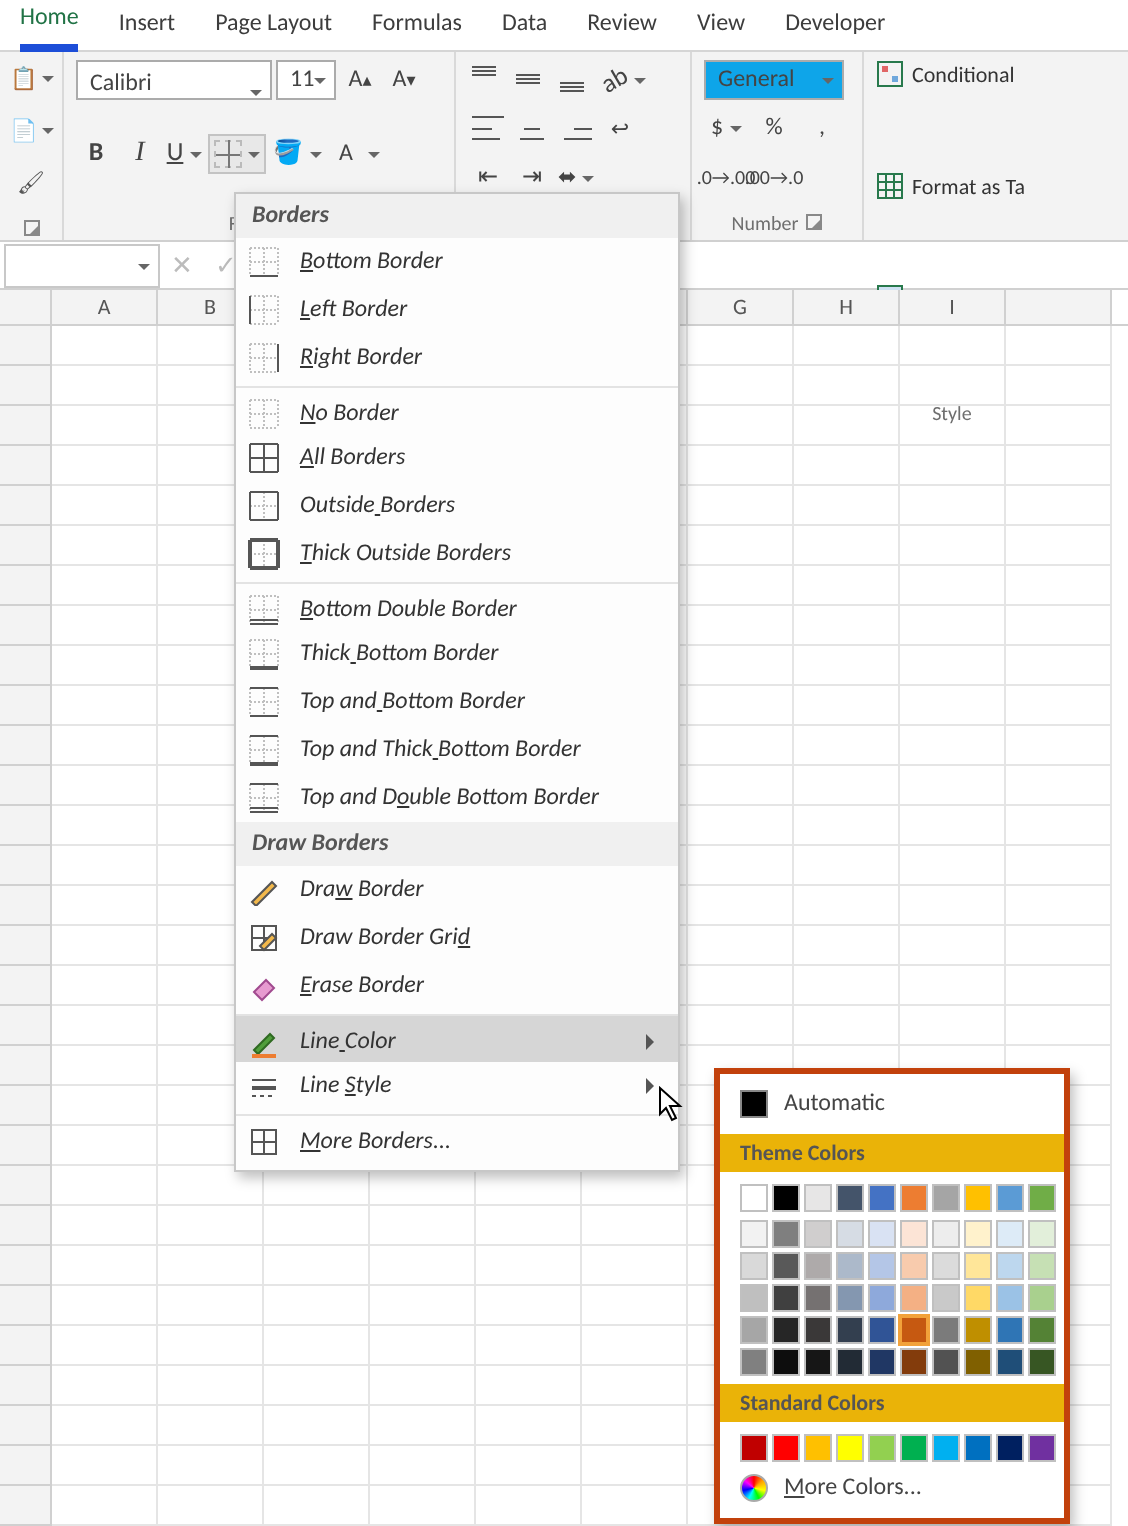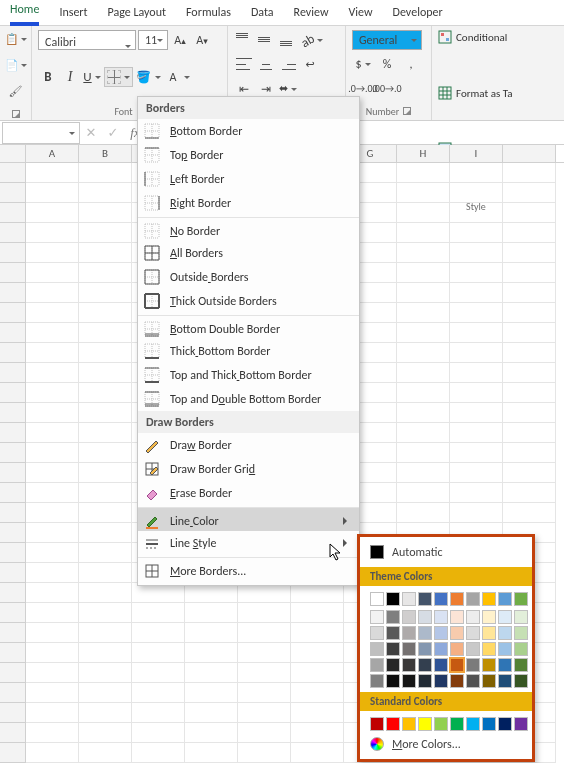--- a/index.html
+++ b/index.html
@@ -115,27 +115,28 @@
   .corner { width: 26px; border-right:1px solid #d0d0d0; background:#f3f3f3; }
   .ch { width: 53px; text-align:center; font-size:11px; color:#555; background:#f3f3f3; border-right:1px solid #d0d0d0; line-height:18px; }
   .rows { }
   .rw { display:flex; height:20px; }
   .rh { width:26px; border-right:1px solid #d0d0d0; border-bottom:1px solid #d0d0d0; background:#f3f3f3; }
   .cell { width:53px; border-right:1px solid #e5e5e5; border-bottom:1px solid #e5e5e5; }
 
   
   .menu {
     position: absolute;
-    left: 137px; top: 96px;
+    left: 117px; top: 96px;
     width: 223px;
     background: #fdfdfd;
     border: 1px solid #c7c7c7;
     box-shadow: 2px 3px 6px rgba(0,0,0,.25);
     z-index: 10;
     padding-bottom: 4px;
+    font-style: italic;
   }
   .menu .head { background:#f0f0f0; font-weight:600; padding: 4px 8px; color:#555; font-size:12px; }
   .menu .mi {
     display:flex; align-items:center; gap:10px;
     padding: 4px 8px 4px 6px; height: 24px; font-size: 12px; color:#333; cursor:pointer;
     position: relative;
   }
   .menu .mi.sep { border-top:1px solid #e3e3e3; margin-top:2px; padding-top:6px; }
   .menu .mi.highlight { background:#d6d6d6; }
   .menu .mi .arrow { margin-left:auto; border:4px solid transparent; border-left-color:#555; }
@@ -801,34 +802,20 @@
       </div>
       <div class="mi">
         <span class="mico">
           <svg width="16" height="16">
             <line x1="1" y1="1" x2="15" y2="1" stroke="#bfbfbf" stroke-width="1" stroke-dasharray="1 1"></line>
             <line x1="1" y1="15" x2="15" y2="15" stroke="#bfbfbf" stroke-width="1" stroke-dasharray="1 1"></line>
             <line x1="1" y1="1" x2="1" y2="15" stroke="#bfbfbf" stroke-width="1" stroke-dasharray="1 1"></line>
             <line x1="15" y1="1" x2="15" y2="15" stroke="#bfbfbf" stroke-width="1" stroke-dasharray="1 1"></line>
             <line x1="8" y1="1" x2="8" y2="15" stroke="#bfbfbf" stroke-width="1" stroke-dasharray="1 1"></line>
             <line x1="1" y1="8" x2="15" y2="8" stroke="#bfbfbf" stroke-width="1" stroke-dasharray="1 1"></line>
-            <line x1="1" y1="1" x2="15" y2="1" stroke="#555" stroke-width="1"></line>
-          </svg>
-        </span>
-        <span>To<u>p</u> Border</span>
-      </div>
-      <div class="mi">
-        <span class="mico">
-          <svg width="16" height="16">
-            <line x1="1" y1="1" x2="15" y2="1" stroke="#bfbfbf" stroke-width="1" stroke-dasharray="1 1"></line>
-            <line x1="1" y1="15" x2="15" y2="15" stroke="#bfbfbf" stroke-width="1" stroke-dasharray="1 1"></line>
-            <line x1="1" y1="1" x2="1" y2="15" stroke="#bfbfbf" stroke-width="1" stroke-dasharray="1 1"></line>
-            <line x1="15" y1="1" x2="15" y2="15" stroke="#bfbfbf" stroke-width="1" stroke-dasharray="1 1"></line>
-            <line x1="8" y1="1" x2="8" y2="15" stroke="#bfbfbf" stroke-width="1" stroke-dasharray="1 1"></line>
-            <line x1="1" y1="8" x2="15" y2="8" stroke="#bfbfbf" stroke-width="1" stroke-dasharray="1 1"></line>
             <line x1="1" y1="1" x2="1" y2="15" stroke="#555" stroke-width="1"></line>
           </svg>
         </span>
         <span><u>L</u>eft Border</span>
       </div>
       <div class="mi">
         <span class="mico">
           <svg width="16" height="16">
             <line x1="1" y1="1" x2="15" y2="1" stroke="#bfbfbf" stroke-width="1" stroke-dasharray="1 1"></line>
             <line x1="1" y1="15" x2="15" y2="15" stroke="#bfbfbf" stroke-width="1" stroke-dasharray="1 1"></line>
@@ -928,20 +915,35 @@
             <line x1="1" y1="1" x2="15" y2="1" stroke="#bfbfbf" stroke-width="1" stroke-dasharray="1 1"></line>
             <line x1="1" y1="15" x2="15" y2="15" stroke="#bfbfbf" stroke-width="1" stroke-dasharray="1 1"></line>
             <line x1="1" y1="1" x2="1" y2="15" stroke="#bfbfbf" stroke-width="1" stroke-dasharray="1 1"></line>
             <line x1="15" y1="1" x2="15" y2="15" stroke="#bfbfbf" stroke-width="1" stroke-dasharray="1 1"></line>
             <line x1="8" y1="1" x2="8" y2="15" stroke="#bfbfbf" stroke-width="1" stroke-dasharray="1 1"></line>
             <line x1="1" y1="8" x2="15" y2="8" stroke="#bfbfbf" stroke-width="1" stroke-dasharray="1 1"></line>
             <line x1="1" y1="15" x2="15" y2="15" stroke="#555" stroke-width="2"></line>
           </svg>
         </span>
         <span>Thick<u> </u>Bottom Border</span>
+      </div>
+      <div class="mi">
+        <span class="mico">
+          <svg width="16" height="16">
+            <line x1="1" y1="1" x2="15" y2="1" stroke="#bfbfbf" stroke-width="1" stroke-dasharray="1 1"></line>
+            <line x1="1" y1="15" x2="15" y2="15" stroke="#bfbfbf" stroke-width="1" stroke-dasharray="1 1"></line>
+            <line x1="1" y1="1" x2="1" y2="15" stroke="#bfbfbf" stroke-width="1" stroke-dasharray="1 1"></line>
+            <line x1="15" y1="1" x2="15" y2="15" stroke="#bfbfbf" stroke-width="1" stroke-dasharray="1 1"></line>
+            <line x1="8" y1="1" x2="8" y2="15" stroke="#bfbfbf" stroke-width="1" stroke-dasharray="1 1"></line>
+            <line x1="1" y1="8" x2="15" y2="8" stroke="#bfbfbf" stroke-width="1" stroke-dasharray="1 1"></line>
+            <line x1="1" y1="1" x2="15" y2="1" stroke="#555" stroke-width="1"></line>
+            <line x1="1" y1="15" x2="15" y2="15" stroke="#555" stroke-width="1"></line>
+          </svg>
+        </span>
+        <span>Top and<u> </u>Bottom Border</span>
       </div>
       <div class="mi">
         <span class="mico">
           <svg width="16" height="16">
             <line x1="1" y1="1" x2="15" y2="1" stroke="#bfbfbf" stroke-width="1" stroke-dasharray="1 1"></line>
             <line x1="1" y1="15" x2="15" y2="15" stroke="#bfbfbf" stroke-width="1" stroke-dasharray="1 1"></line>
             <line x1="1" y1="1" x2="1" y2="15" stroke="#bfbfbf" stroke-width="1" stroke-dasharray="1 1"></line>
             <line x1="15" y1="1" x2="15" y2="15" stroke="#bfbfbf" stroke-width="1" stroke-dasharray="1 1"></line>
             <line x1="8" y1="1" x2="8" y2="15" stroke="#bfbfbf" stroke-width="1" stroke-dasharray="1 1"></line>
             <line x1="1" y1="8" x2="15" y2="8" stroke="#bfbfbf" stroke-width="1" stroke-dasharray="1 1"></line>

